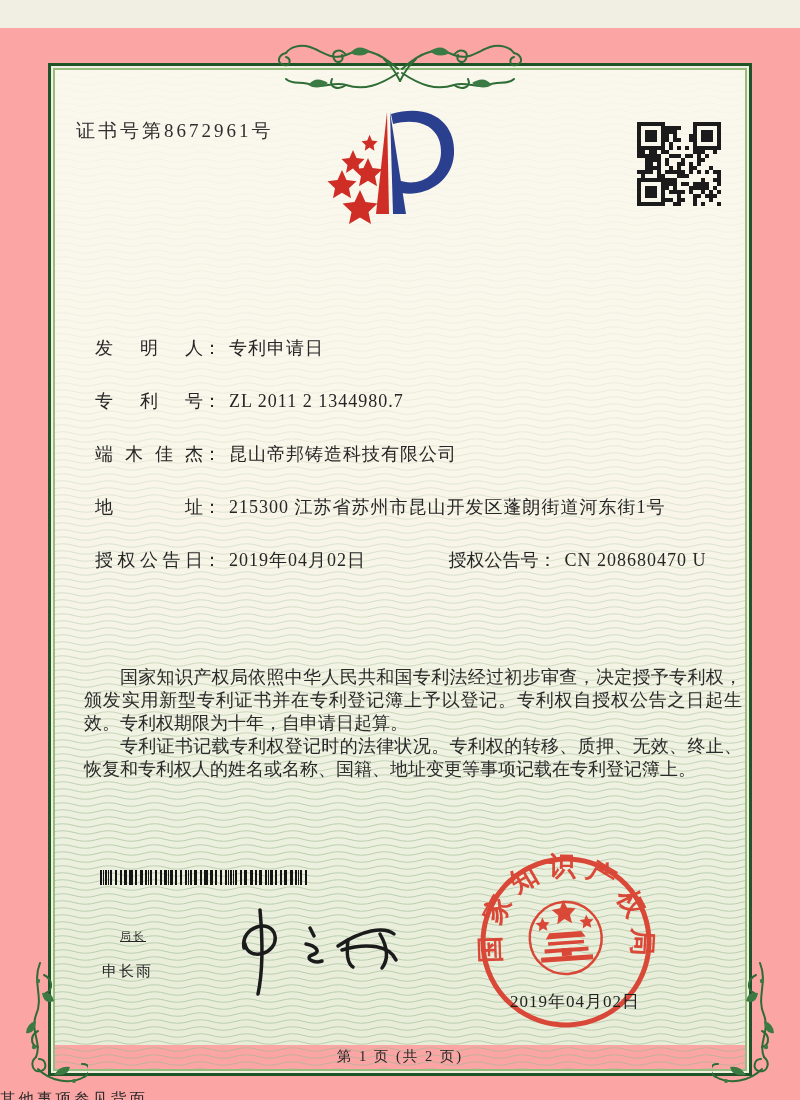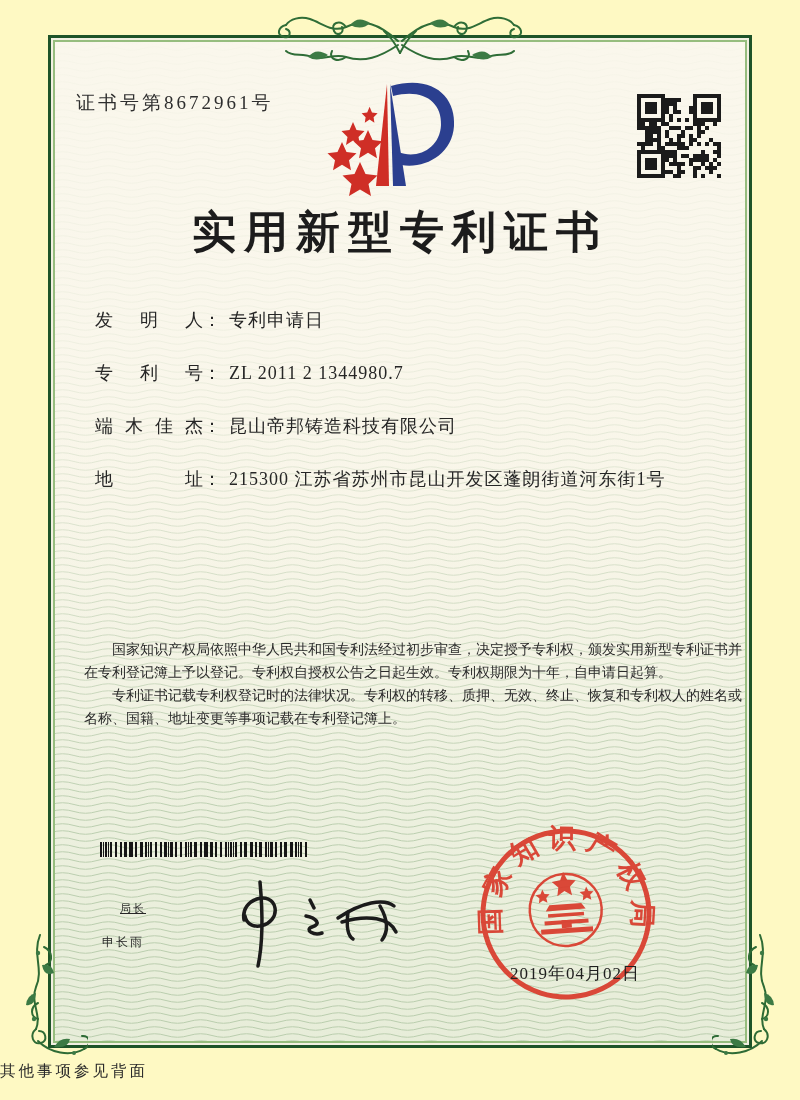--- a/index.html
+++ b/index.html
@@ -3,21 +3,21 @@
 <meta charset="utf-8">
 <style>
   html,body{margin:0;padding:0;}
   body{
     width:800px;height:1100px;
     background:#f1eee4;
     font-family:"Liberation Serif","DejaVu Serif",serif;
     color:#262626;
     position:relative;overflow:hidden;
   }
-  .page{position:absolute;inset:0;background:#fef9c3;}
+  .page{position:absolute;inset:0;background:#fca5a5;margin-top:28px;}
   
   .inner-bg{
     position:absolute;left:51px;top:38px;right:50px;bottom:55px;
     background:linear-gradient(180deg,#faf7ec 0%,#f7f4e5 45%,#eef1e0 70%,#e7edd9 100%);
   }
   .waves{position:absolute;left:51px;top:38px;right:50px;bottom:55px;}
   .wave-fade{
     position:absolute;left:51px;top:38px;right:50px;bottom:55px;
     background:linear-gradient(180deg,rgba(250,247,236,.95) 0%,rgba(250,247,236,.8) 30%,rgba(250,247,236,.35) 55%,rgba(250,247,236,0) 78%);
   }
@@ -40,34 +40,34 @@
     display:inline-block;width:108px;
     text-align:justify;text-align-last:justify;
     vertical-align:bottom;
   }
   .fcolon{display:inline-block;margin-right:8px;}
   .fvalue{letter-spacing:1px;}
   .pair-right{margin-left:78px;}
   .pair-right .flabel{width:90px;}
   .body-text{
     left:84px;top:638px;width:658px;
-    font-size:14px;line-height:23px;text-align:justify;color:#2a2a2a;
+    font-size:18px;line-height:23px;text-align:justify;color:#2a2a2a;
   }
   .body-text p{margin:0;text-indent:2em;}
   .barcode{
     left:100px;top:842px;width:208px;height:15px;
     background:
       repeating-linear-gradient(90deg,#151515 0 2px,rgba(0,0,0,0) 2px 5px),
       repeating-linear-gradient(90deg,#151515 0 1px,rgba(0,0,0,0) 1px 8px),
       repeating-linear-gradient(90deg,rgba(0,0,0,0) 0 3px,#151515 3px 4px,rgba(0,0,0,0) 4px 13px);
   }
   .qr{left:637px;top:94px;width:84px;height:84px;}
   .logo{left:316px;top:70px;width:168px;height:136px;}
   .signer-title{left:120px;top:901px;font-size:11px;letter-spacing:2px;text-decoration:underline;}
-  .signer-name{left:102px;top:934px;font-size:12px;letter-spacing:2px;}
+  .signer-name{left:102px;top:934px;font-size:15px;letter-spacing:2px;}
   .signature{left:222px;top:874px;width:190px;height:95px;}
   .seal{left:476px;top:824px;width:180px;height:180px;transform:rotate(-4deg);opacity:.92;}
   .seal-date{left:490px;top:962px;width:170px;text-align:center;font-size:17px;letter-spacing:1px;color:#1f1f1f;}
   .page-number{left:0;right:0;top:1019px;text-align:center;font-size:14.5px;letter-spacing:2px;}
   .back-note{left:0;right:0;top:1061px;text-align:left;font-size:15.5px;letter-spacing:3px;color:#2a2a2a;}
   .ornament-top{left:268px;top:11px;width:264px;height:64px;}
   .corner-bl{left:26px;top:933px;width:62px;height:128px;}
   .corner-br{left:712px;top:933px;width:62px;height:128px;transform:scaleX(-1);}
 </style>
 </head>
@@ -395,34 +395,41 @@
           <rect x="20" y="80" width="4" height="4"></rect>
           <rect x="24" y="80" width="4" height="4"></rect>
           <rect x="36" y="80" width="4" height="4"></rect>
           <rect x="40" y="80" width="4" height="4"></rect>
           <rect x="56" y="80" width="4" height="4"></rect>
           <rect x="64" y="80" width="4" height="4"></rect>
           <rect x="80" y="80" width="4" height="4"></rect>
         </g>
       </svg></div>
 
-  <div class="abs title">实用新型专利证书</div>
 
   <div class="abs fields">
     <div class="field-row">
       <span class="flabel">发明人</span><span class="fcolon">：</span><span class="fvalue">专利申请日</span>
     </div>
     <div class="field-row">
       <span class="flabel">专利号</span><span class="fcolon">：</span><span class="fvalue">ZL 2011 2 1344980.7</span>
     </div>
     <div class="field-row">
       <span class="flabel">端木佳杰</span><span class="fcolon">：</span><span class="fvalue">昆山帝邦铸造科技有限公司</span>
     </div>
     <div class="field-row">
       <span class="flabel">地址</span><span class="fcolon">：</span><span class="fvalue">215300 江苏省苏州市昆山开发区蓬朗街道河东街1号</span>
+    </div>
+    <div class="field-row">
+      <span class="field-pair">
+        <span class="flabel">授权公告日</span><span class="fcolon">：</span><span class="fvalue">2019年04月02日</span>
+      </span>
+      <span class="field-pair pair-right">
+        <span class="flabel">授权公告号</span><span class="fcolon">：</span><span class="fvalue">CN 208680470 U</span>
+      </span>
     </div>
   </div>
 
   <div class="abs body-text">
     <p>国家知识产权局依照中华人民共和国专利法经过初步审查，决定授予专利权，颁发实用新型专利证书并在专利登记簿上予以登记。专利权自授权公告之日起生效。专利权期限为十年，自申请日起算。</p>
     <p>专利证书记载专利权登记时的法律状况。专利权的转移、质押、无效、终止、恢复和专利权人的姓名或名称、国籍、地址变更等事项记载在专利登记簿上。</p>
   </div>
 
   <div class="abs barcode"></div>
 
@@ -457,15 +464,16 @@
       <path d="M112,64 l2,4.5 5,.6 -3.6,3.5 .9,5 -4.3,-2.7 -4.3,2.7 .9,-5 -3.6,-3.5 5,-.6 z"></path>
       <polygon points="70,86 110,86 106,80 74,80"></polygon>
       <rect x="72" y="89" width="36" height="3.5"></rect>
       <rect x="68" y="96" width="44" height="4"></rect>
       <rect x="64" y="104" width="52" height="5"></rect>
       <rect x="85" y="96" width="10" height="8"></rect>
     </g>
   </svg>
   <div class="abs seal-date">2019年04月02日</div>
 
+  <div class="abs page-number">第 1 页 (共 2 页)</div>
   <div class="abs back-note">其他事项参见背面</div>
 
 </div>
 
 </body></html>

